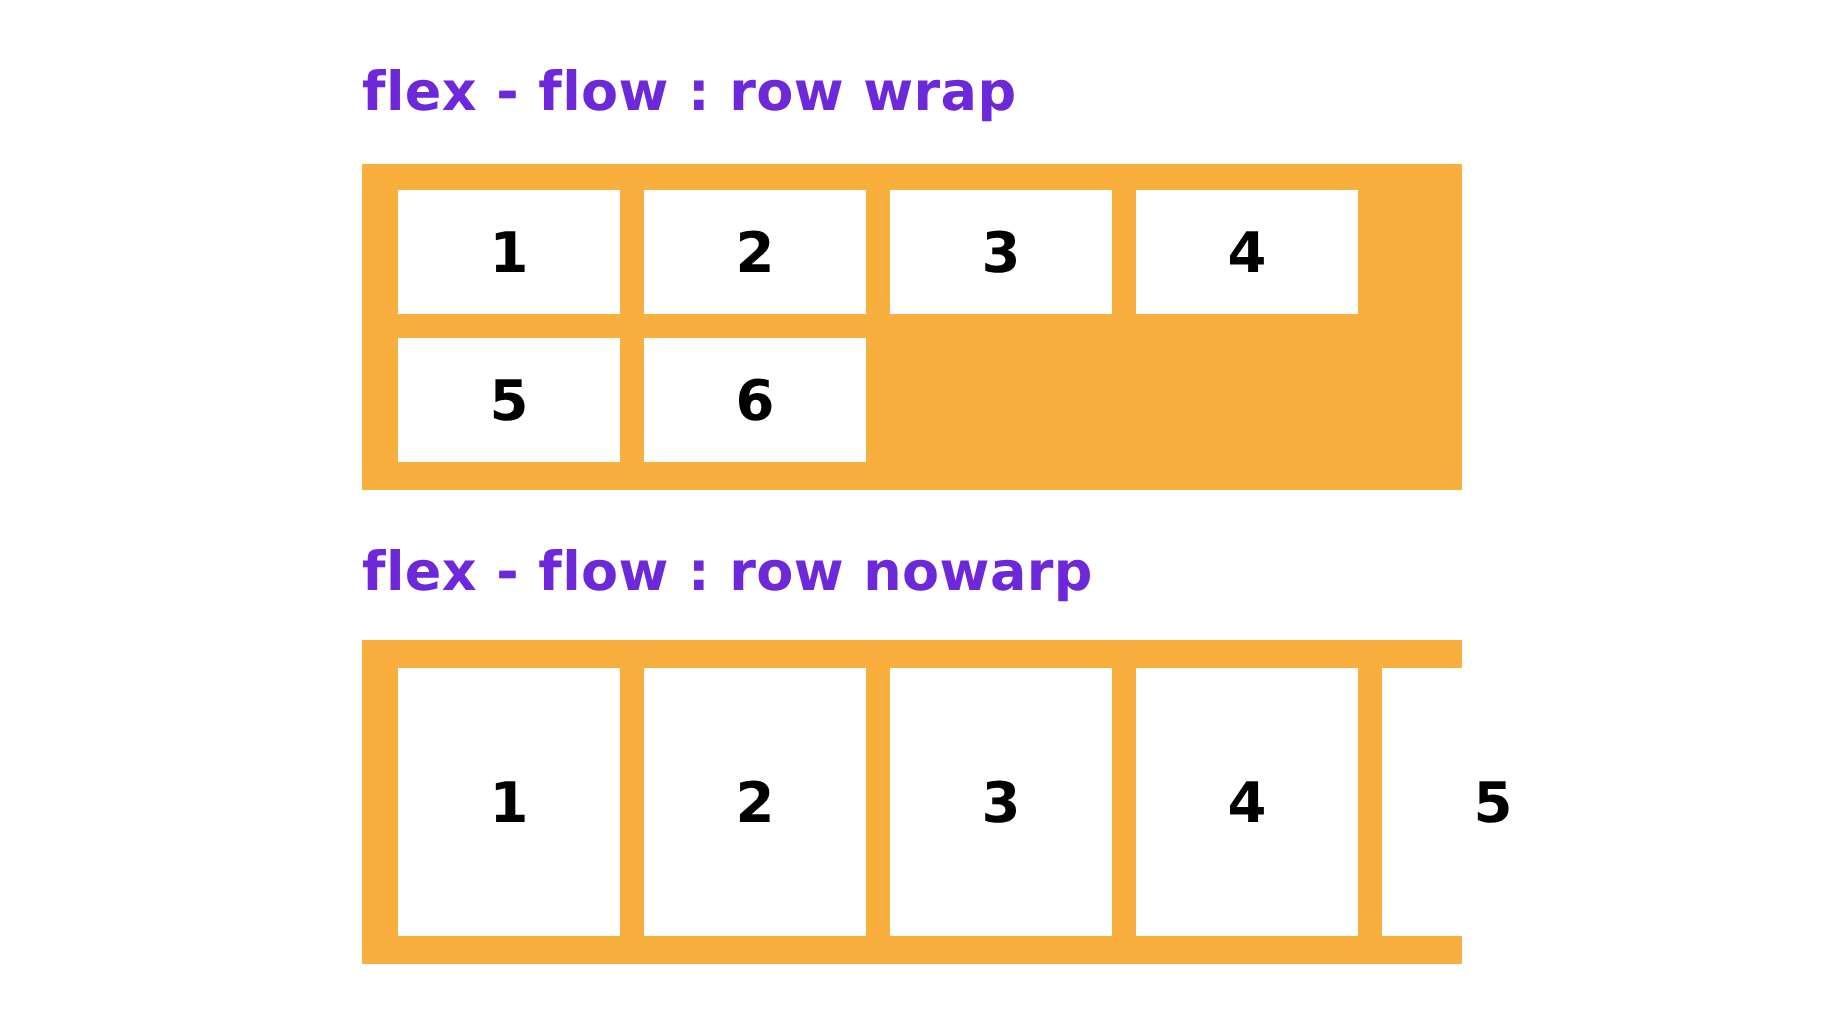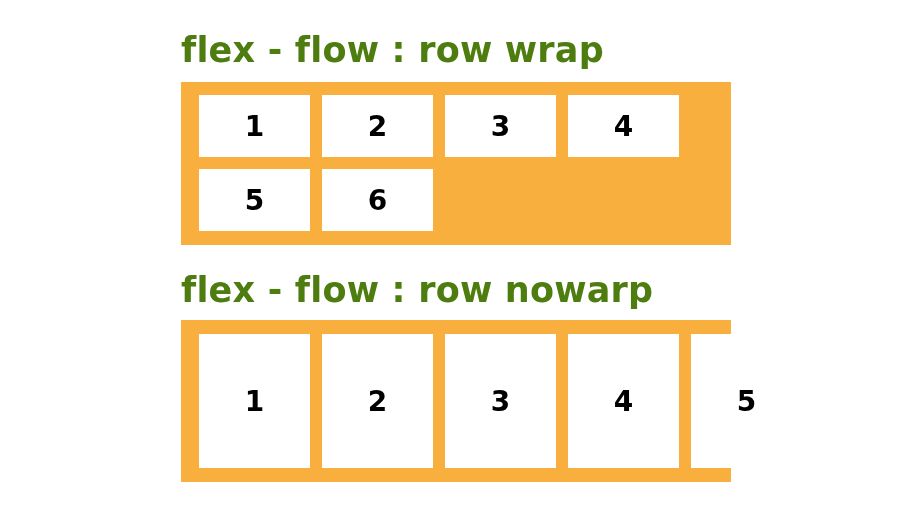--- a/index.html
+++ b/index.html
@@ -20,23 +20,23 @@
     left: 0;
     top: 0;
     width: 911px;
     height: 510px;
   }
 
   
   .section-title {
     position: absolute;
     left: 181px;
-    font-size: 35px;
+    font-size: 27px;
     font-weight: bold;
-    color: #4d7c0f;
+    color: #6d28d9;
     letter-spacing: 0.2px;
     white-space: nowrap;
     line-height: 1;
   }
   #title-wrap  { top: 33px; }
   #title-nowarp { top: 273px; }
 
   
   .flex-container {
     position: absolute;

